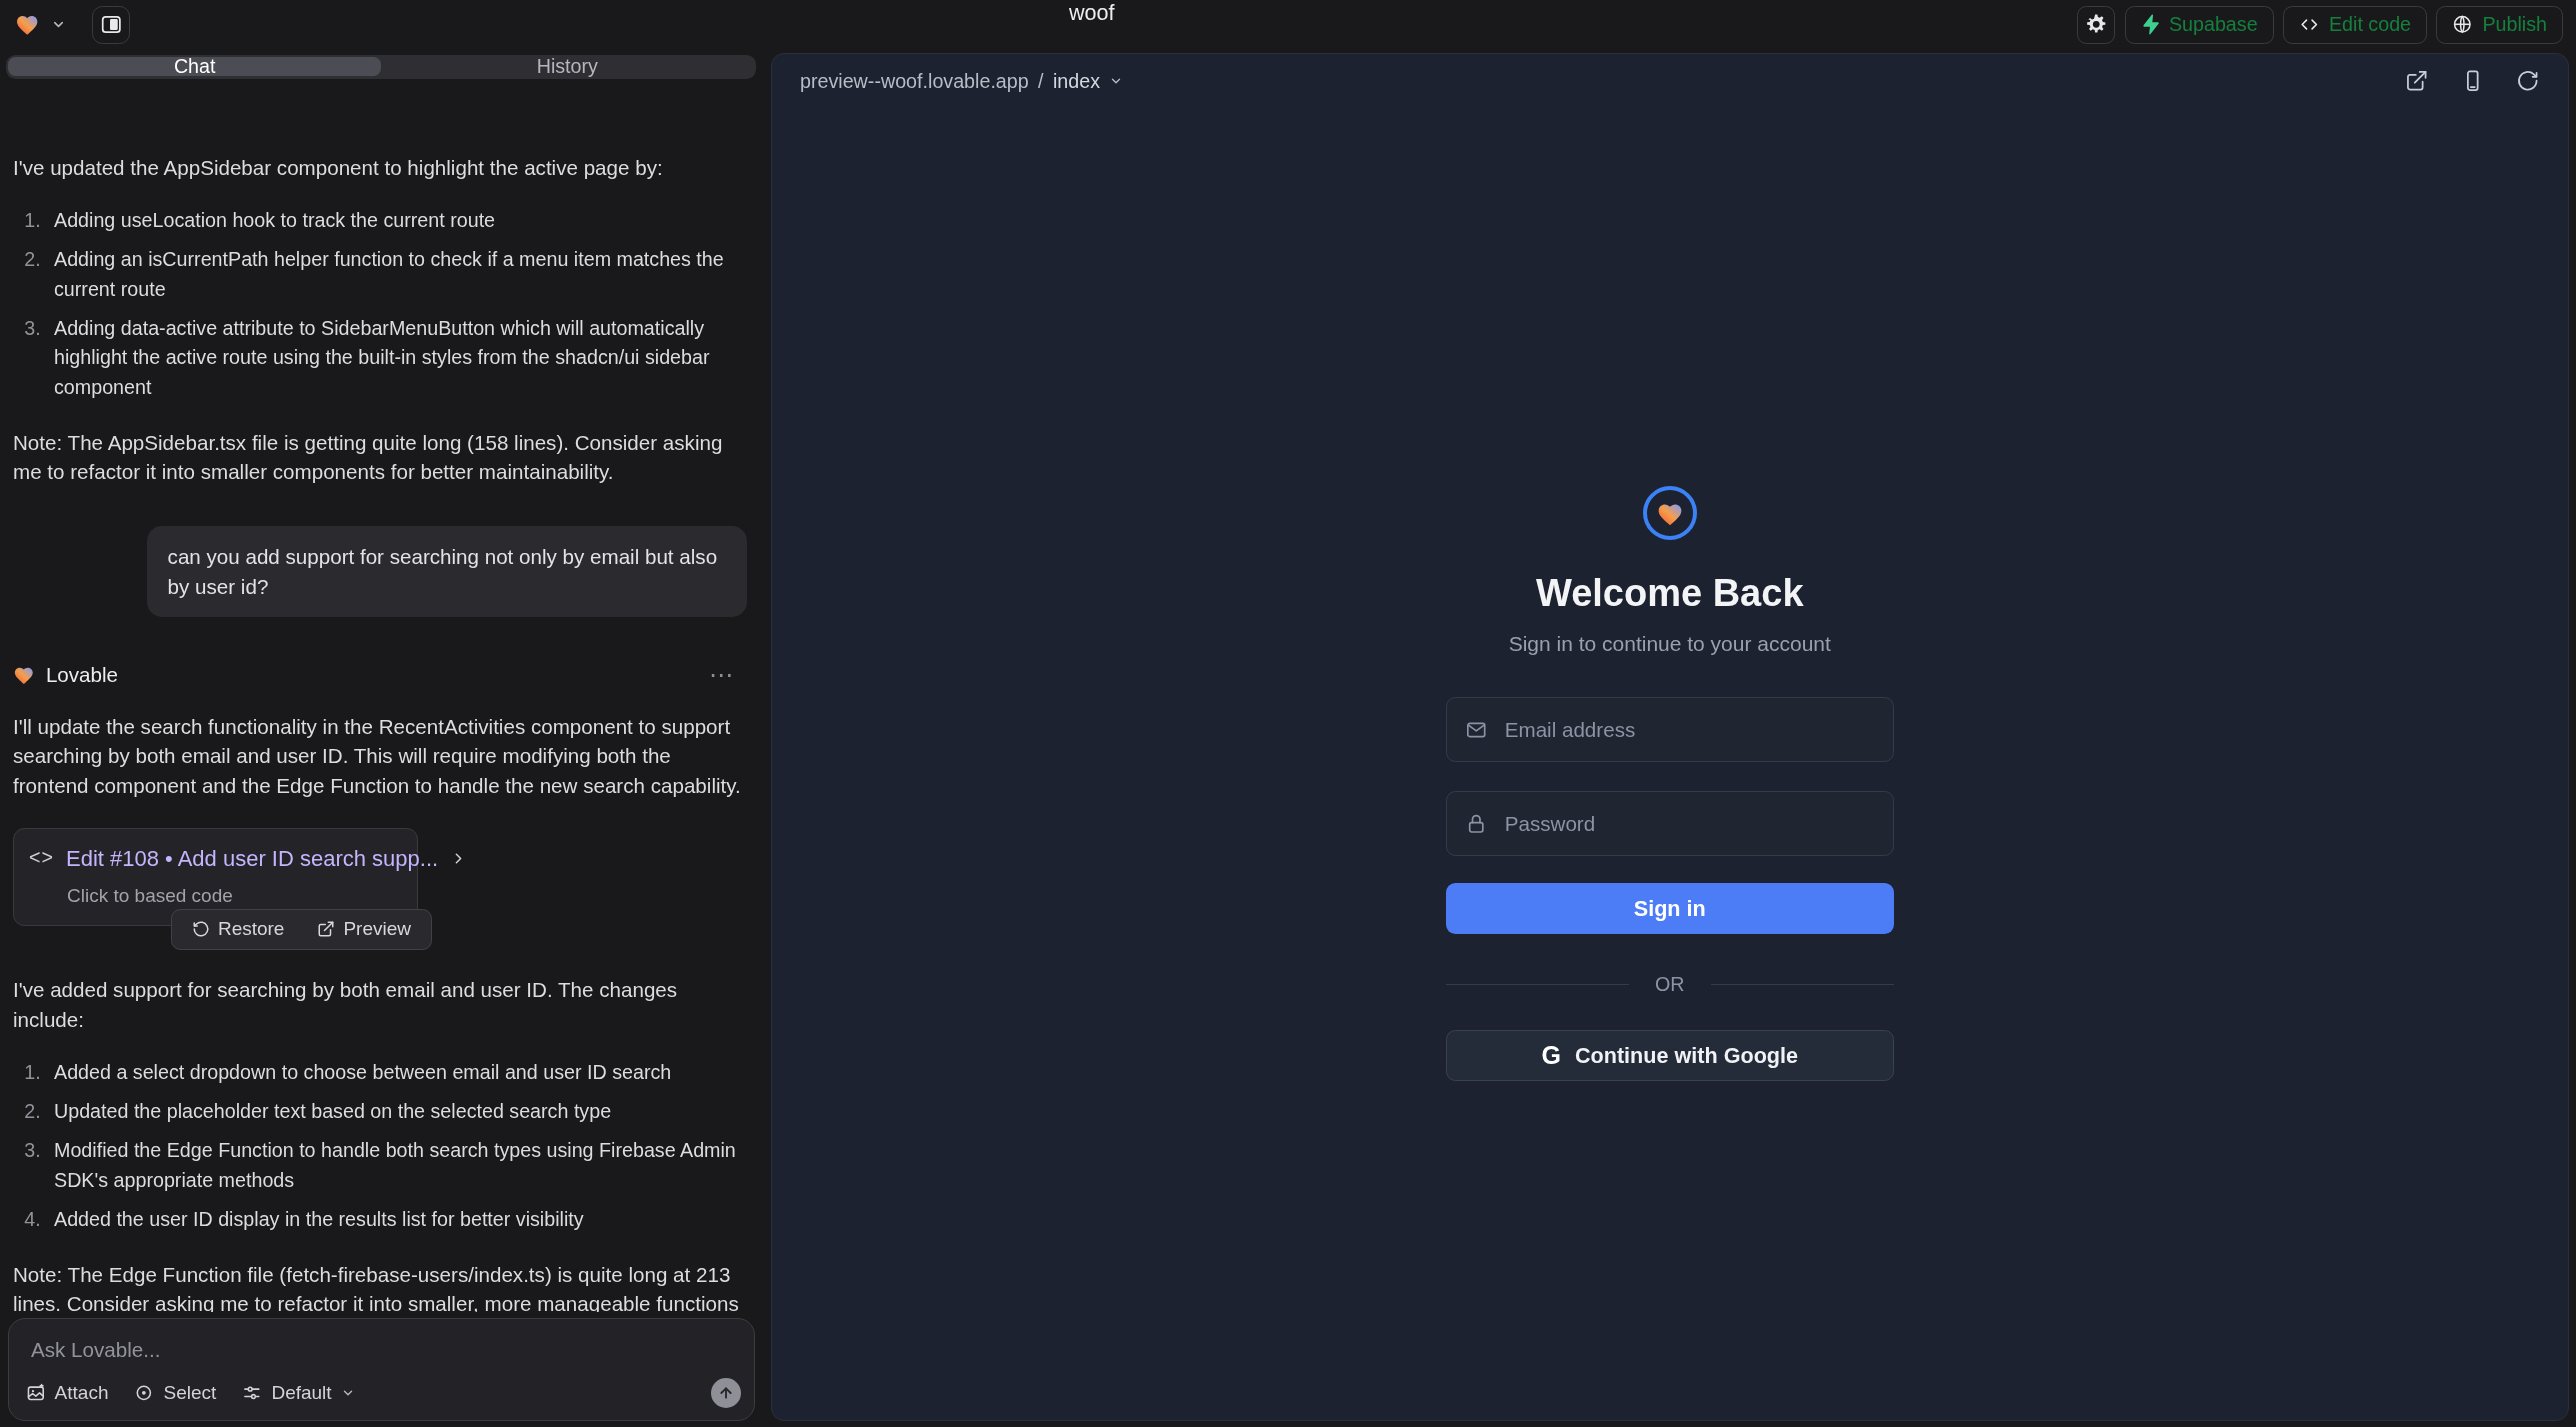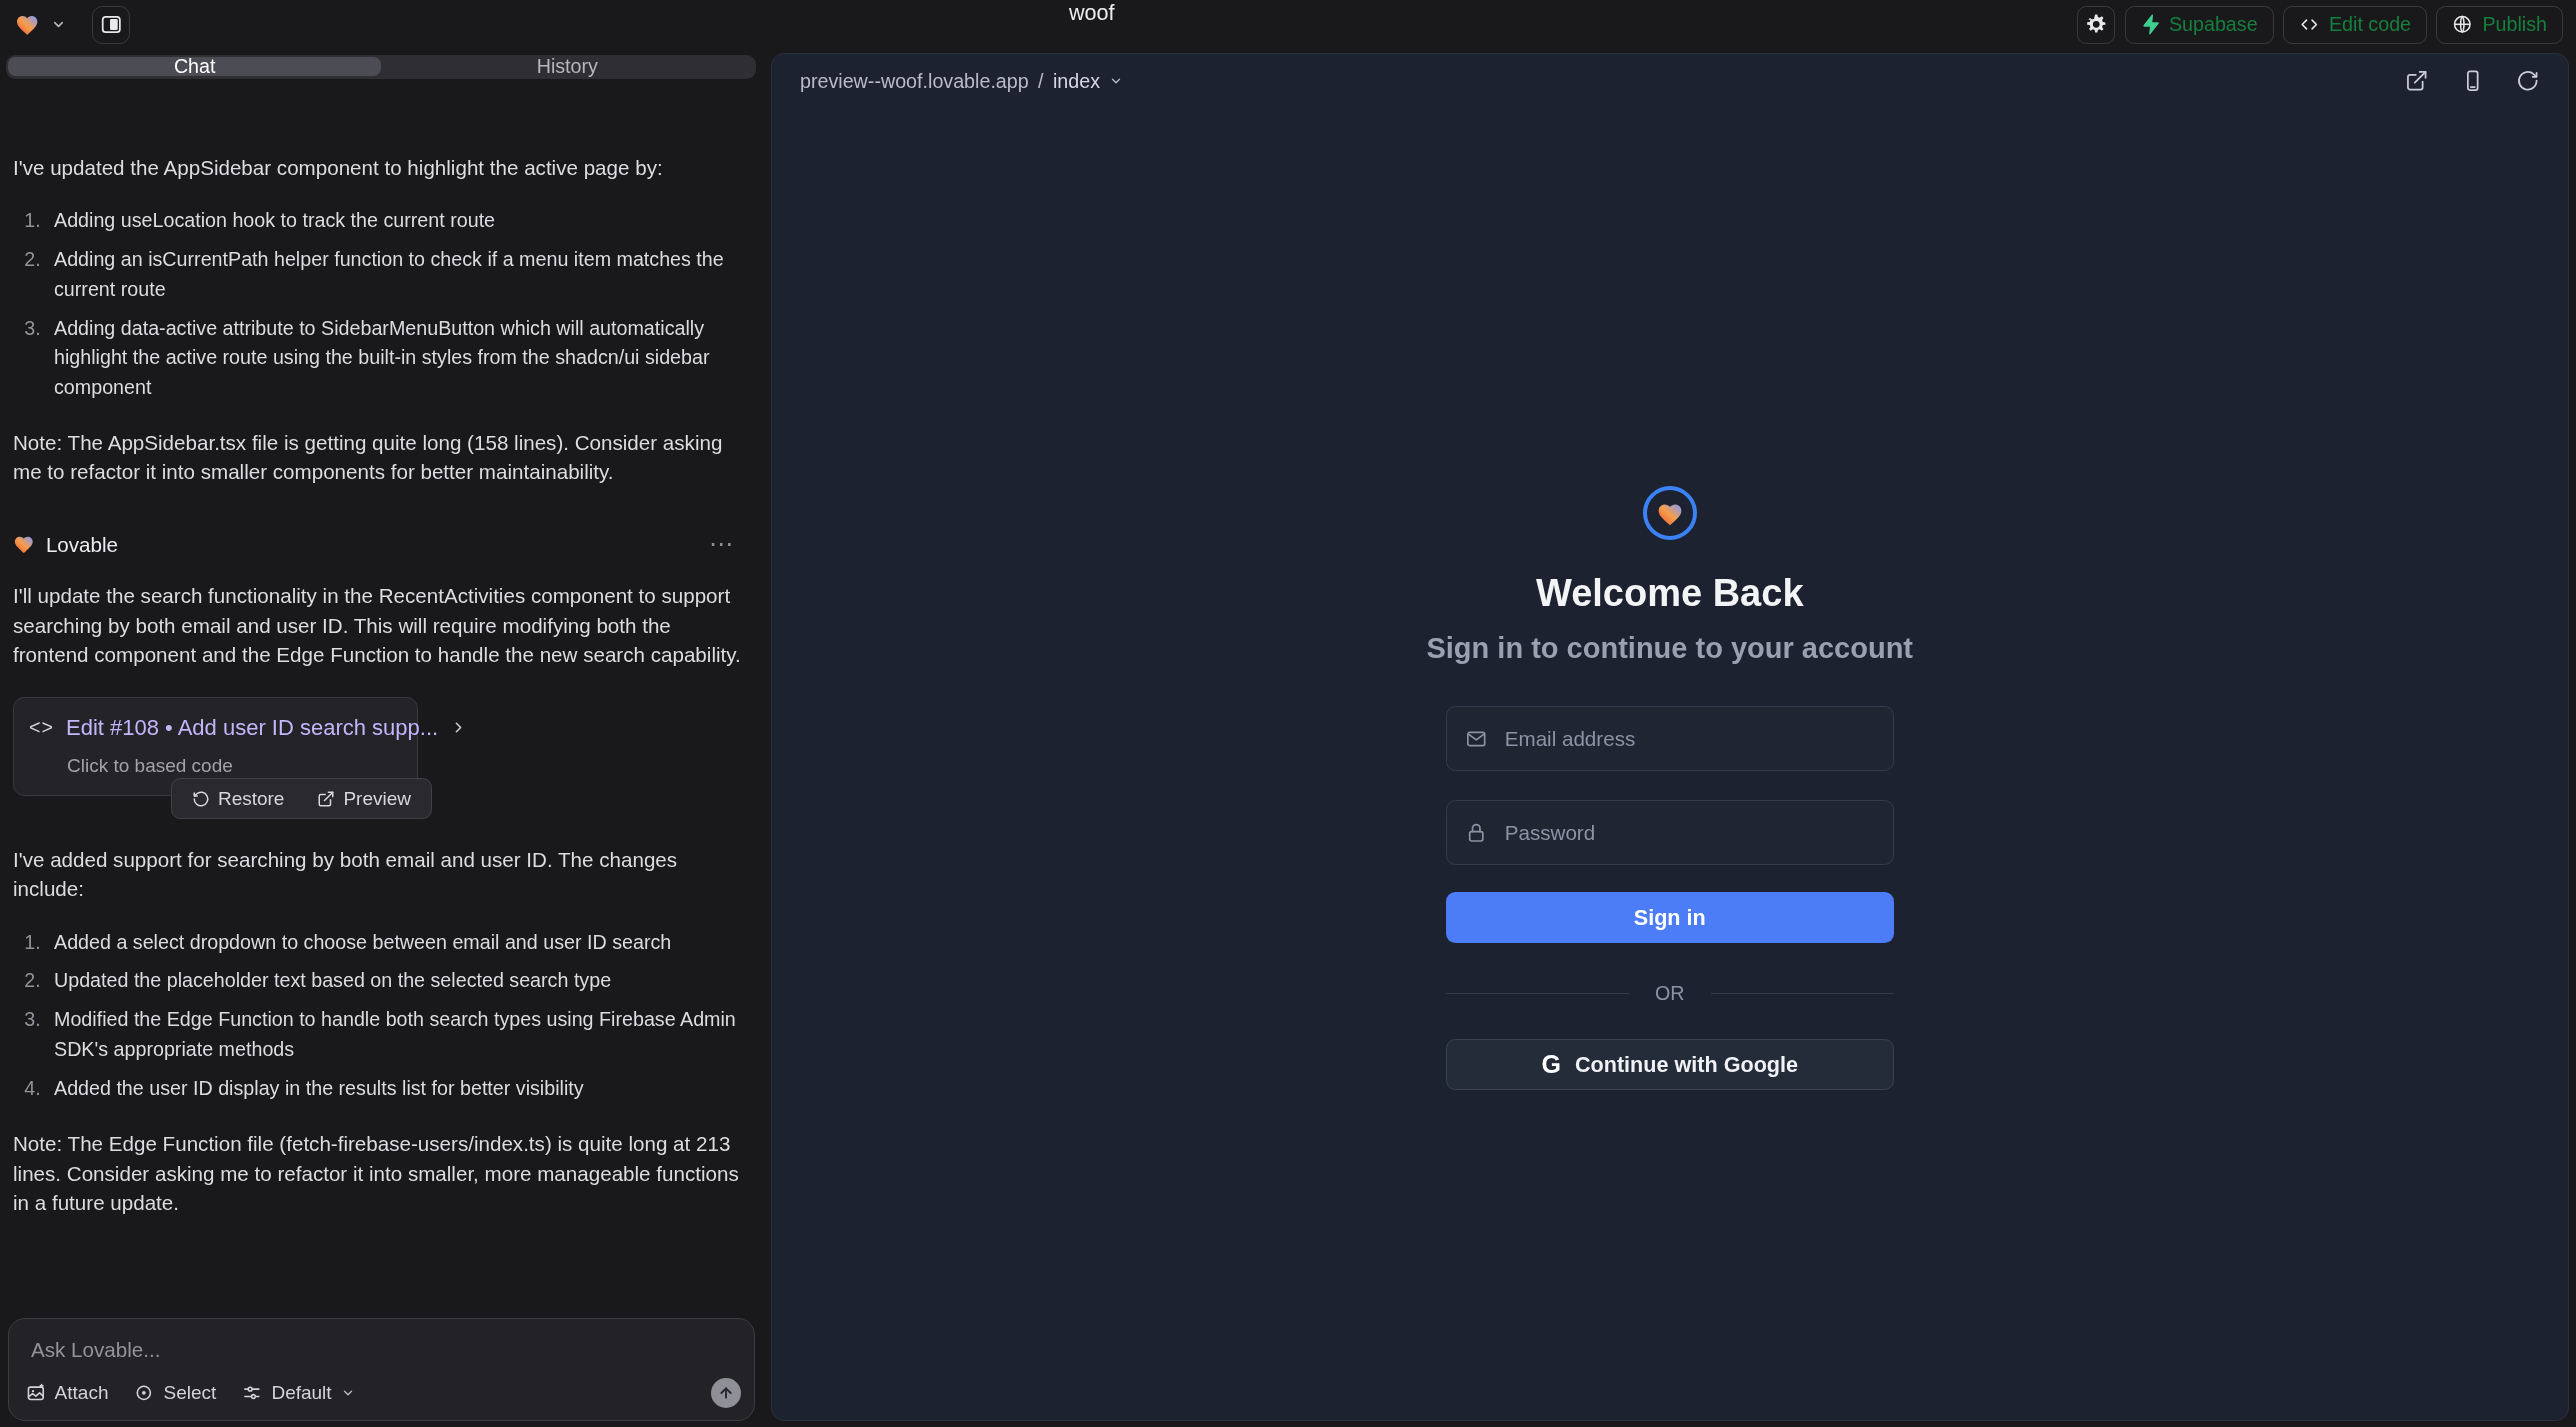--- a/index.html
+++ b/index.html
@@ -81,21 +81,21 @@
   .preview-topbar { height:54px; display:flex; align-items:center; padding:0 28px; }
   .url { display:flex; align-items:center; gap:9.4px; font-size:19.7px; color:#b7bcc6; cursor:pointer; }
   .url .path { color:#d4d8e0; }
   .preview-actions { margin-left:auto; display:flex; gap:32px; align-items:center; color:#c9cdd6; }
   .pa-btn { background:none; border:none; color:#c9cdd6; display:flex; padding:0; }
 
   .auth { position:absolute; top:432px; left:0; right:0; display:flex; flex-direction:column; align-items:center; }
   .logo-circle { width:54px; height:54px; border-radius:50%; border:4.7px solid #3b82f6;
     display:flex; align-items:center; justify-content:center; }
   .auth h1 { margin:32px 0 0; font-size:38px; font-weight:700; color:#f3f4f6; }
-  .auth-sub { margin:17px 0 0; font-size:29px; color:#99a0af;font-weight:bold; }
+  .auth-sub { margin:17px 0 0; font-size:21px; color:#99a0af; }
   .field { margin-top:29px; width:448px; height:65px; position:relative; }
   .field.first { margin-top:41px; }
   .field input { width:100%; height:100%; background:#1f2531; border:1.4px solid #343b4b; border-radius:9.4px;
     padding:0 19px 0 58px; font-size:20.6px; color:#dfe3ea; outline:none; font-family:"Liberation Sans", sans-serif; }
   .field input::placeholder { color:#8c93a4; }
   .field .f-icon { position:absolute; left:19px; top:50%; transform:translateY(-50%); color:#8c93a4; display:flex; }
   .signin-btn { margin-top:27px; width:448px; height:51px; background:#4c7df6; border:none; border-radius:9.4px;
     color:#ffffff; font-size:21.6px; font-weight:700; }
   .divider { margin-top:39px; width:448px; display:flex; align-items:center; gap:26px; color:#8c93a4; font-size:19.7px; }
   .dline { flex:1; height:0.9px; background:#343b4b; }
@@ -196,20 +196,21 @@
 
   <div class="messages">
     <p>I've updated the AppSidebar component to highlight the active page by:</p>
     <ol class="chat-list">
       <li>Adding useLocation hook to track the current route</li>
       <li>Adding an isCurrentPath helper function to check if a menu item matches the current route</li>
       <li>Adding data-active attribute to SidebarMenuButton which will automatically highlight the active route using the built-in styles from the shadcn/ui sidebar component</li>
     </ol>
     <p class="mt-note">Note: The AppSidebar.tsx file is getting quite long (158 lines). Consider asking me to refactor it into smaller components for better maintainability.</p>
 
+    <div class="bubble">can you add support for searching not only by email but also by user id?</div>
 
     <div class="sender-row">
       <span>
         <svg width="21.6" height="19.7" viewBox="0 0 24 22">
           <defs>
               <linearGradient id="hg2" x1="0" y1="1" x2="1" y2="0">
             <stop offset="0" stop-color="#ef5430"></stop>
                 <stop offset="0.5" stop-color="#f59e4c"></stop>
                 <stop offset="1" stop-color="#7e9bff"></stop>
           </linearGradient>

